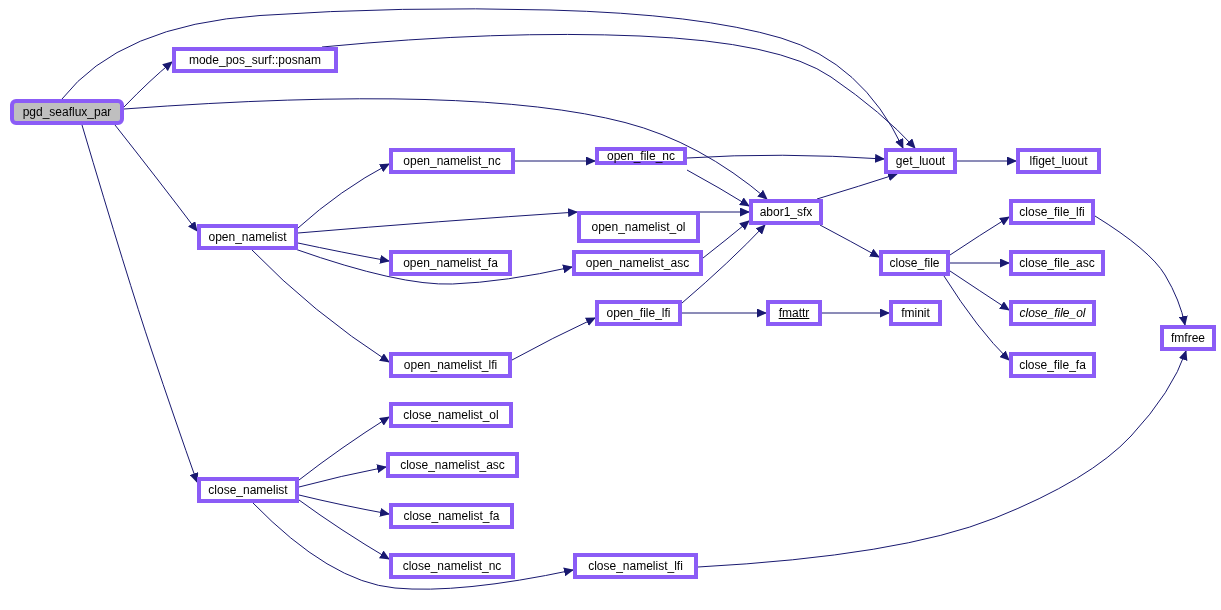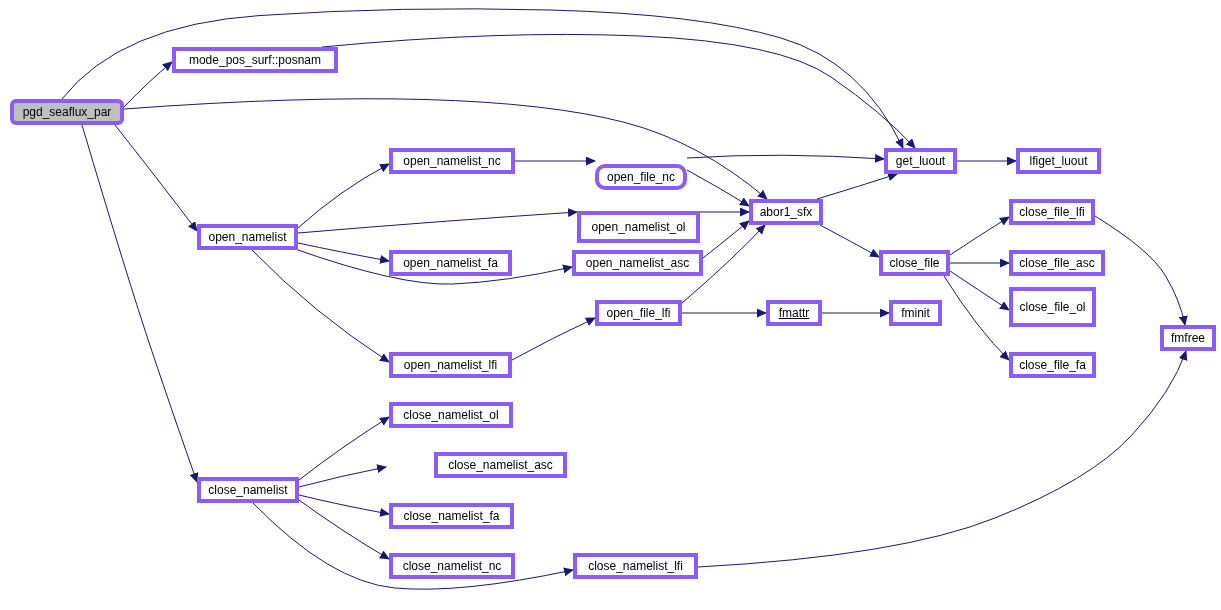--- a/index.html
+++ b/index.html
@@ -76,38 +76,38 @@
       <path d="M299,480 Q340,448 389,417" class="edge" marker-end="url(#arrow)"></path>
       <path d="M299,487 Q340,476 386,467" class="edge" marker-end="url(#arrow)"></path>
       <path d="M299,495 Q340,505 389,514" class="edge" marker-end="url(#arrow)"></path>
       <path d="M299,500 Q340,530 389,559" class="edge" marker-end="url(#arrow)"></path>
       <path d="M253,503 Q330,582 395,588 Q460,594 573,570" class="edge" marker-end="url(#arrow)"></path>
     </svg>
   <div id="node-layer">
       <div class="node root" style="left: 10px; top: 99px; width: 114px; height: 26px;">pgd_seaflux_par</div>
       <div class="node" style="left: 172px; top: 47px; width: 166px; height: 26px;">mode_pos_surf::posnam</div>
       <div class="node" style="left: 389px; top: 148px; width: 126px; height: 26px;">open_namelist_nc</div>
-      <div class="node" style="left: 595px; top: 164px; width: 92px; height: 26px; border-radius: 10px;">open_file_nc</div>
+      <div class="node" style="left: 595px; top: 147px; width: 92px; height: 18px;">open_file_nc</div>
       <div class="node" style="left: 884px; top: 148px; width: 73px; height: 26px;">get_luout</div>
       <div class="node" style="left: 1016px; top: 148px; width: 85px; height: 26px;">lfiget_luout</div>
       <div class="node" style="left: 577px; top: 199px; width: 123px; height: 32px; margin-top: 12px;">open_namelist_ol</div>
       <div class="node" style="left: 749px; top: 199px; width: 74px; height: 26px;">abor1_sfx</div>
       <div class="node" style="left: 1009px; top: 199px; width: 86px; height: 26px;">close_file_lfi</div>
       <div class="node" style="left: 197px; top: 224px; width: 101px; height: 26px;">open_namelist</div>
       <div class="node" style="left: 389px; top: 250px; width: 123px; height: 26px;">open_namelist_fa</div>
       <div class="node" style="left: 572px; top: 250px; width: 131px; height: 26px;">open_namelist_asc</div>
       <div class="node" style="left: 879px; top: 250px; width: 71px; height: 26px;">close_file</div>
       <div class="node" style="left: 1009px; top: 250px; width: 96px; height: 26px;">close_file_asc</div>
       <div class="node" style="left: 595px; top: 300px; width: 87px; height: 26px;">open_file_lfi</div>
       <div class="node" style="left: 766px; top: 300px; width: 56px; height: 26px; text-decoration: underline;">fmattr</div>
       <div class="node" style="left: 889px; top: 300px; width: 53px; height: 26px;">fminit</div>
-      <div class="node" style="left: 1009px; top: 287px; width: 87px; height: 40px;">close_file_ol</div>
+      <div class="node" style="left: 1009px; top: 300px; width: 87px; height: 26px; font-style: italic;">close_file_ol</div>
       <div class="node" style="left: 1160px; top: 325px; width: 56px; height: 26px;">fmfree</div>
       <div class="node" style="left: 389px; top: 352px; width: 123px; height: 26px;">open_namelist_lfi</div>
       <div class="node" style="left: 1009px; top: 352px; width: 87px; height: 26px;">close_file_fa</div>
       <div class="node" style="left: 389px; top: 402px; width: 124px; height: 26px;">close_namelist_ol</div>
-      <div class="node" style="left: 386px; top: 452px; width: 133px; height: 26px; margin-left: 48px;">close_namelist_asc</div>
+      <div class="node" style="left: 386px; top: 452px; width: 133px; height: 26px;">close_namelist_asc</div>
       <div class="node" style="left: 197px; top: 477px; width: 102px; height: 26px;">close_namelist</div>
       <div class="node" style="left: 389px; top: 503px; width: 125px; height: 26px;">close_namelist_fa</div>
       <div class="node" style="left: 389px; top: 553px; width: 126px; height: 26px;">close_namelist_nc</div>
       <div class="node" style="left: 573px; top: 553px; width: 125px; height: 26px;">close_namelist_lfi</div>
     </div>
 </div>
 
 </body></html>

